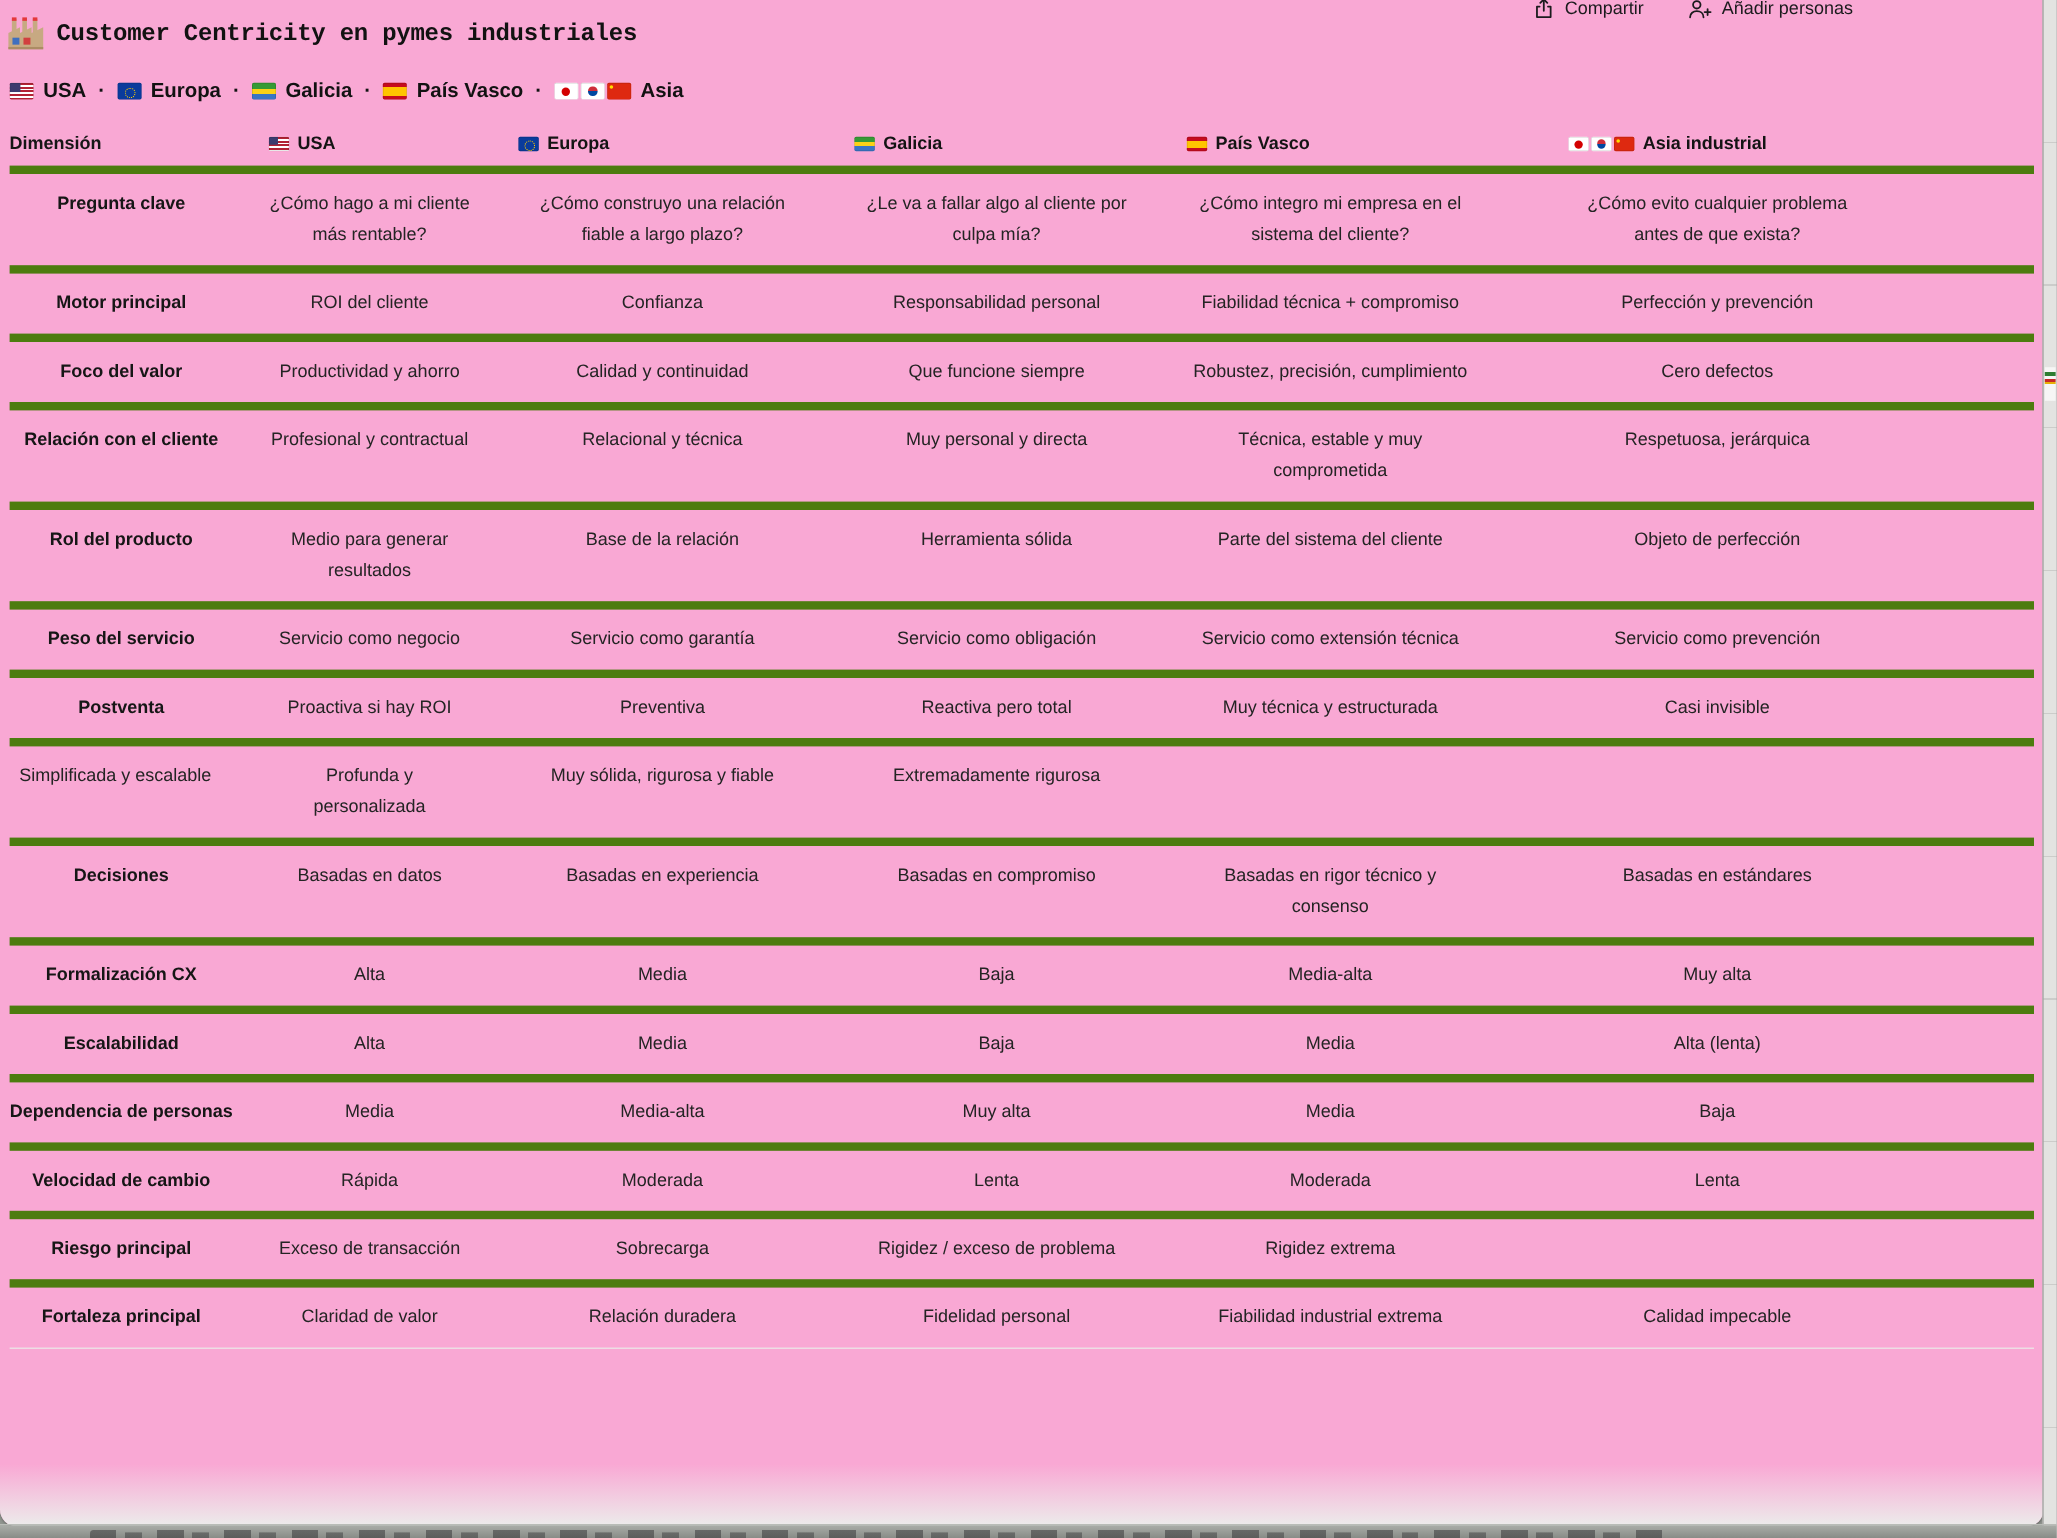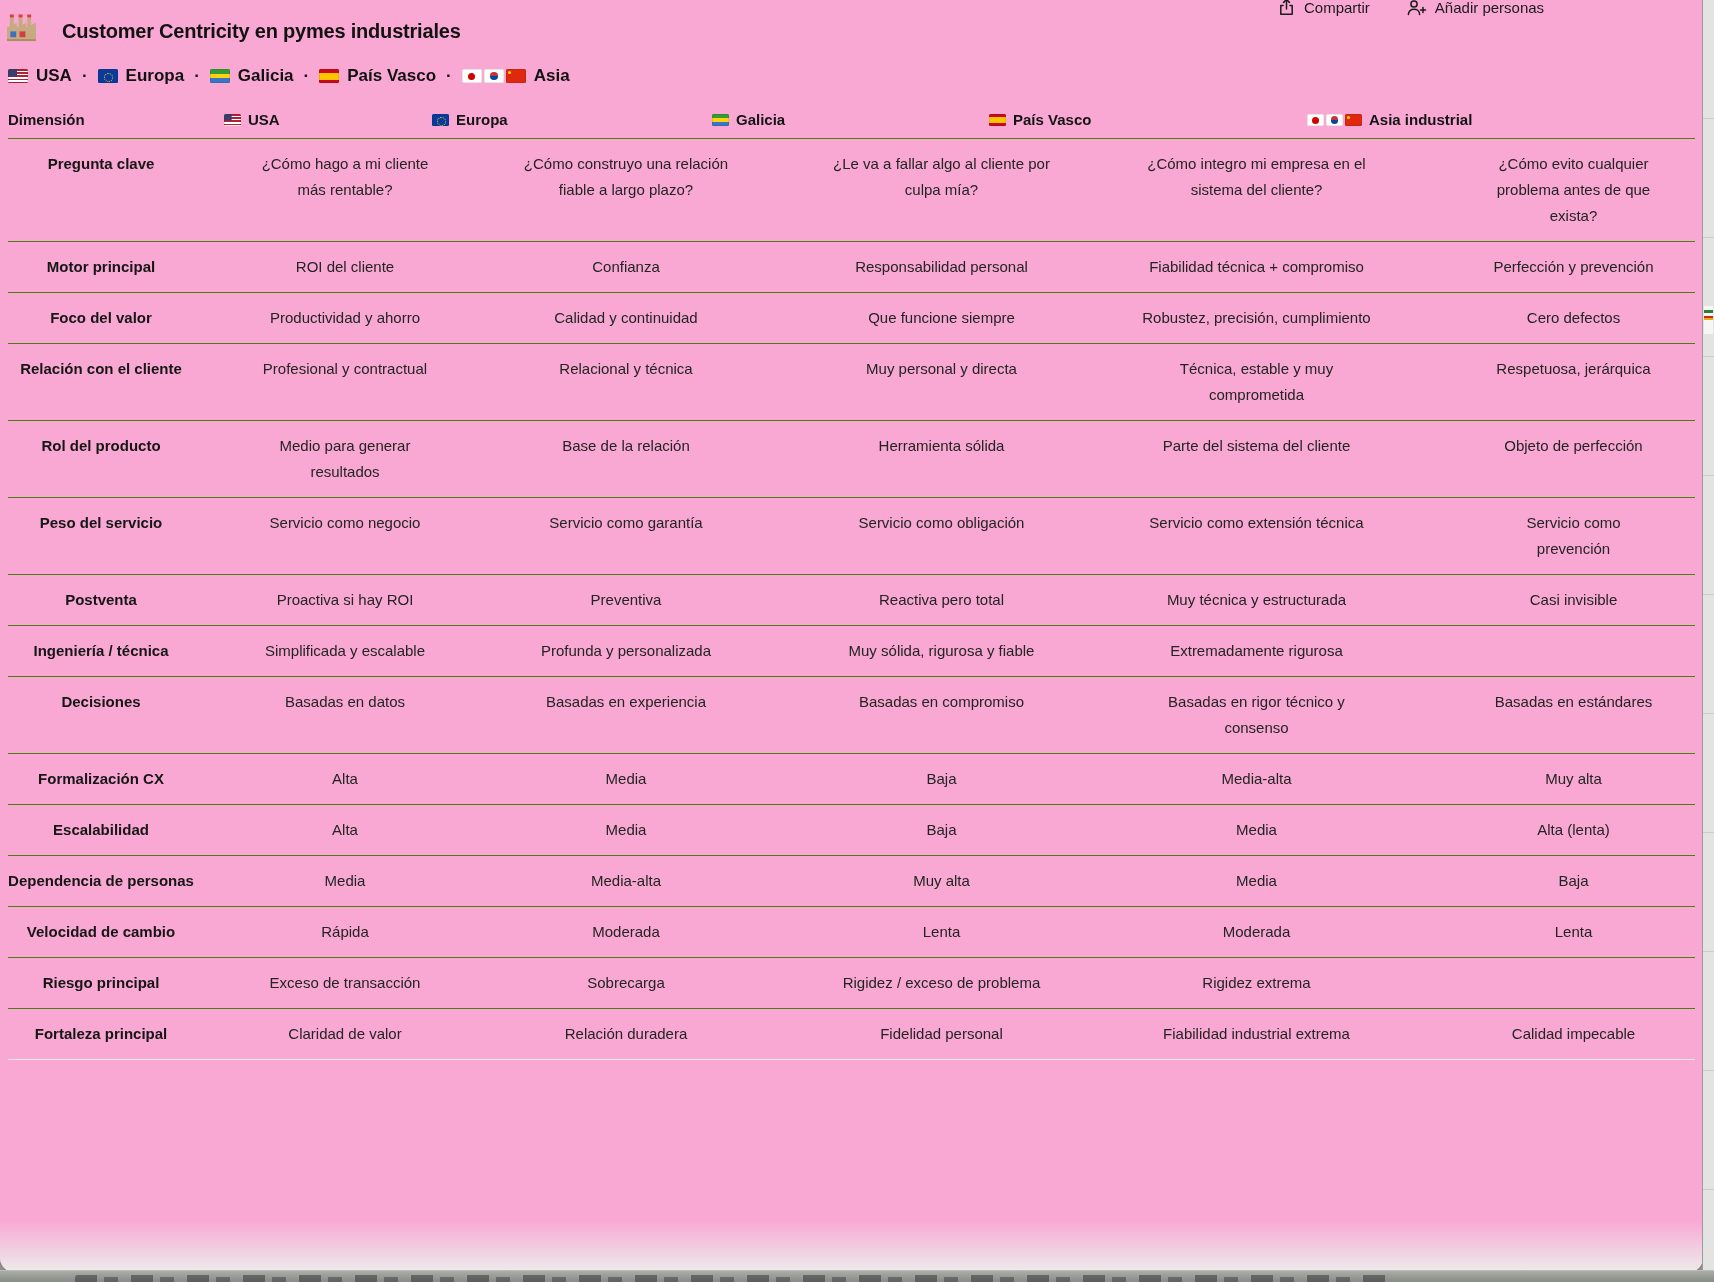--- a/index.html
+++ b/index.html
@@ -20,21 +20,21 @@
     pointer-events:none;
   }
   
   .top-actions{
     position:absolute;top:-4px;left:1277px;display:flex;gap:36px;
     font-size:15px;color:#1b1b1d;align-items:flex-start;
   }
   .action{display:flex;align-items:center;gap:8px;cursor:pointer;padding-top:2px;}
   .action svg{display:block;}
   
-  .doc-header{position:absolute;left:6px;top:14px;display:flex;align-items:flex-end;gap:25px;}
+  .doc-header{position:absolute;left:6px;top:14px;display:flex;align-items:center;gap:10px;font-family:Liberation Mono, monospace;}
   .doc-title{
     font-size:20px;font-weight:700;color:#121212;margin:0;letter-spacing:-.2px;
   }
   
   .legend{
     position:absolute;left:8px;top:66px;display:flex;align-items:center;
     font-size:17px;font-weight:700;color:#121212;
   }
   .legend-item{display:flex;align-items:center;gap:8px;}
   .legend-sep{margin:0 10px;color:#121212;}
@@ -84,21 +84,21 @@
   .table{position:absolute;left:8px;top:102px;width:1687px;}
   .thead,.trow{
     display:grid;
     grid-template-columns:216px 208px 280px 277px 279px minmax(0,1fr);
     text-align:center;
   }
   .thead .cell{
     font-weight:700;font-size:15px;line-height:26px;color:#141414;
     padding:5px 30px 5px 0;display:flex;align-items:center;gap:7px;
   }
-  .trow{border-top:1px solid #4d7c0f;gap:37px;}
+  .trow{border-top:7px solid #4d7c0f;}
   .tbody{border-bottom:1px solid #eaeae8;}
   .cell{
     font-size:15px;line-height:26px;color:#242424;
     padding:12px 40px 12px 0;word-wrap:break-word;
   }
   .cell.dim{font-weight:700;color:#161616;padding-right:30px;}
   .thead .cell:nth-child(6),.trow .cell:nth-child(6){max-width:248px;margin-left:39px;}
   
   .side-sliver{
     position:absolute;top:0;right:0;width:11px;height:1282px;
@@ -300,21 +300,20 @@
         </div>
         <div class="trow">
           <div class="cell dim">Postventa</div>
           <div class="cell">Proactiva si hay ROI</div>
           <div class="cell">Preventiva</div>
           <div class="cell">Reactiva pero total</div>
           <div class="cell">Muy técnica y estructurada</div>
           <div class="cell">Casi invisible</div>
         </div>
         <div class="trow">
-          <div class="cell dim">Ingeniería / técnica</div>
           <div class="cell">Simplificada y escalable</div>
           <div class="cell">Profunda y personalizada</div>
           <div class="cell">Muy sólida, rigurosa y fiable</div>
           <div class="cell">Extremadamente rigurosa</div>
         </div>
         <div class="trow">
           <div class="cell dim">Decisiones</div>
           <div class="cell">Basadas en datos</div>
           <div class="cell">Basadas en experiencia</div>
           <div class="cell">Basadas en compromiso</div>

